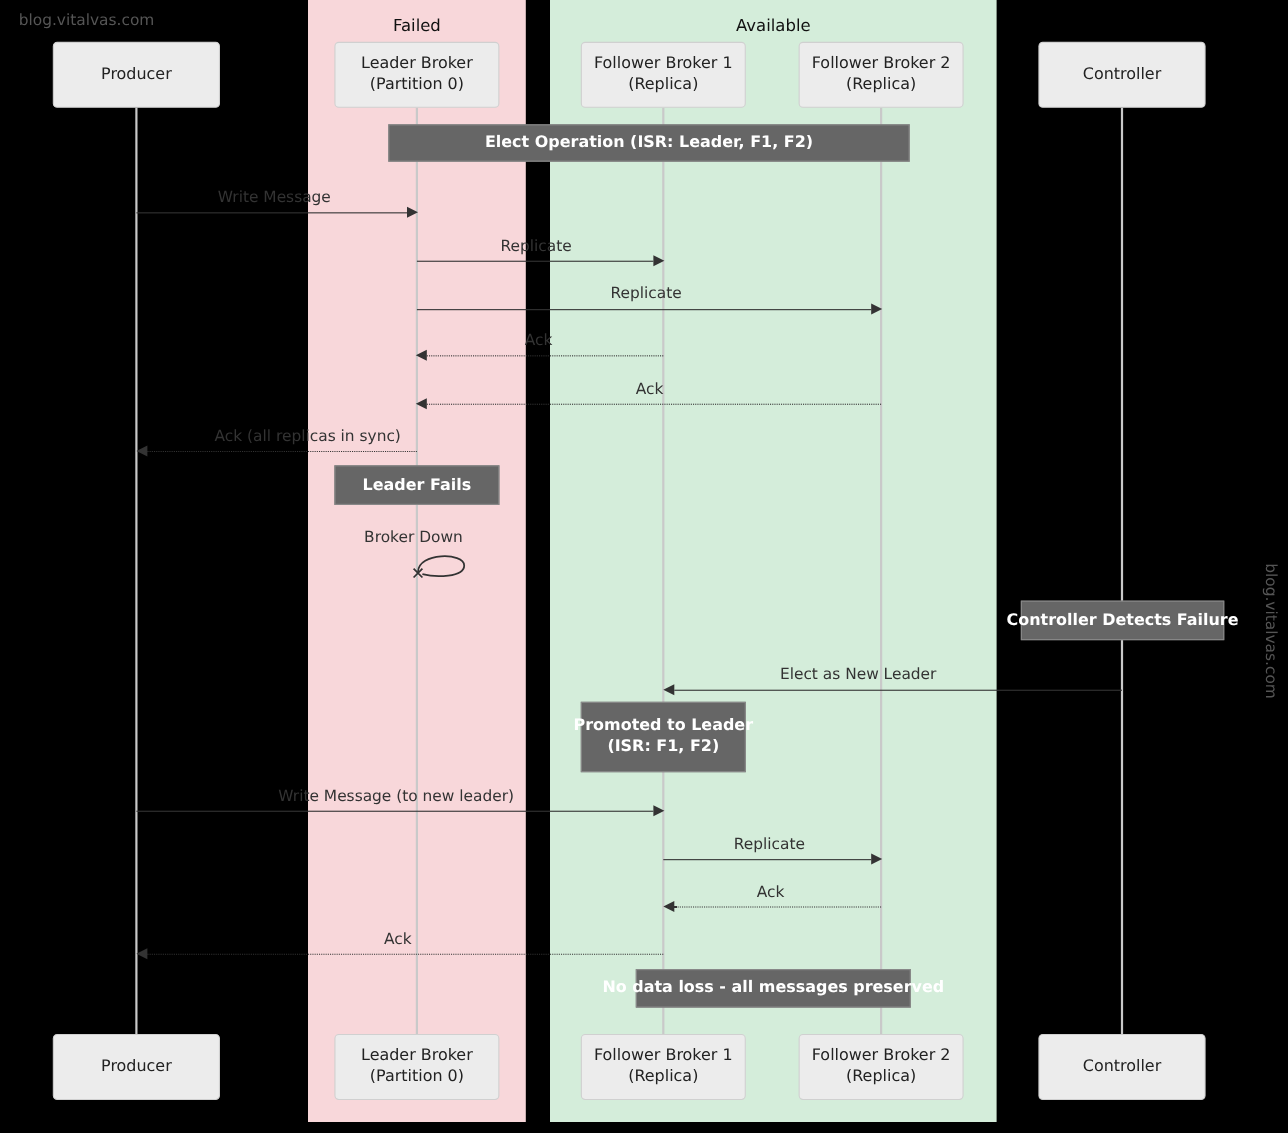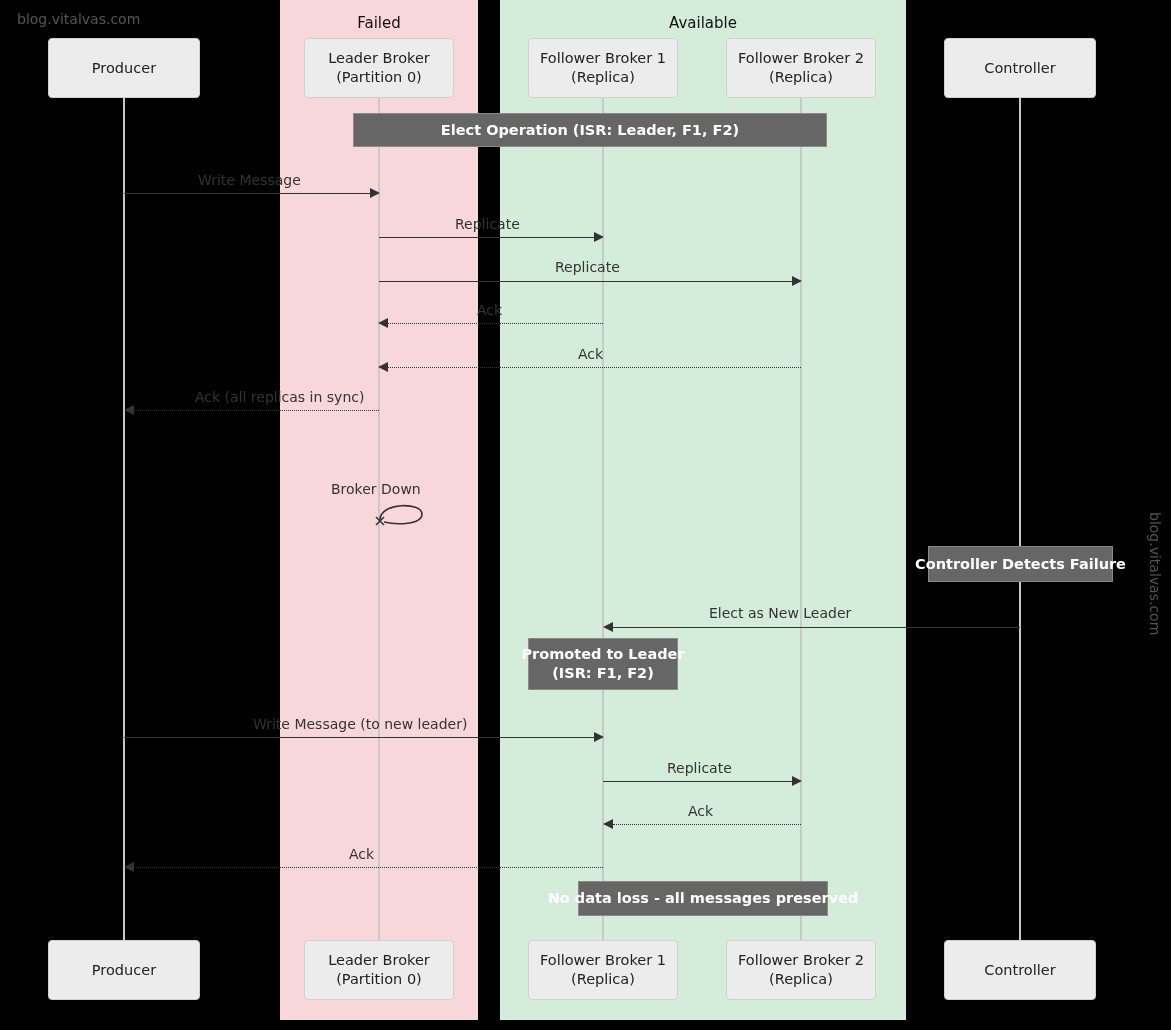--- a/index.html
+++ b/index.html
@@ -120,34 +120,35 @@
   <div class="mlabel" style="left:477px;top:302px;">Ack</div>
 
   <div class="msg dashed" style="left:388px;top:367px;width:413px;"></div>
   <div class="ah ah-l" style="left:378px;top:362px;"></div>
   <div class="mlabel" style="left:578px;top:346px;">Ack</div>
 
   <div class="msg dashed" style="left:134px;top:410px;width:245px;"></div>
   <div class="ah ah-l" style="left:124px;top:405px;"></div>
   <div class="mlabel" style="left:151px;top:389px;margin-left:44px;">Ack (all replicas in sync)</div>
 
+  <div class="note" style="left:304px;top:423px;width:150px;height:36px;">Leader Fails</div>
 
   <div class="mlabel" style="left:331px;top:481px;">Broker Down</div>
   <svg class="loop" width="70" height="40" style="left:374px;top:498px;">
     <path d="M 6 22 C 6 4, 48 4, 48 16 C 48 27, 22 27, 10 24" fill="none" stroke="#333" stroke-width="1.6"></path>
     <path d="M 2 19 L 10 27 M 10 19 L 2 27" stroke="#333" stroke-width="1.6" fill="none"></path>
   </svg>
 
   <div class="note" style="left:928px;top:546px;width:185px;height:36px;">Controller Detects Failure</div>
 
   <div class="msg" style="left:613px;top:627px;width:407px;"></div>
   <div class="ah ah-l" style="left:603px;top:622px;"></div>
   <div class="mlabel" style="left:709px;top:605px;">Elect as New Leader</div>
 
-  <div class="note" style="left:528px;top:638px;width:150px;height:52px;">
+  <div class="note" style="left:528px;top:638px;width:150px;height:64px;">
     <div>
         <div>Promoted to Leader</div>
          <div>(ISR: F1, F2)</div>
       </div>
   </div>
 
   <div class="msg" style="left:124px;top:737px;width:470px;"></div>
   <div class="ah ah-r" style="left:594px;top:732px;"></div>
   <div class="mlabel" style="left:253px;top:716px;">Write Message (to new leader)</div>
 

